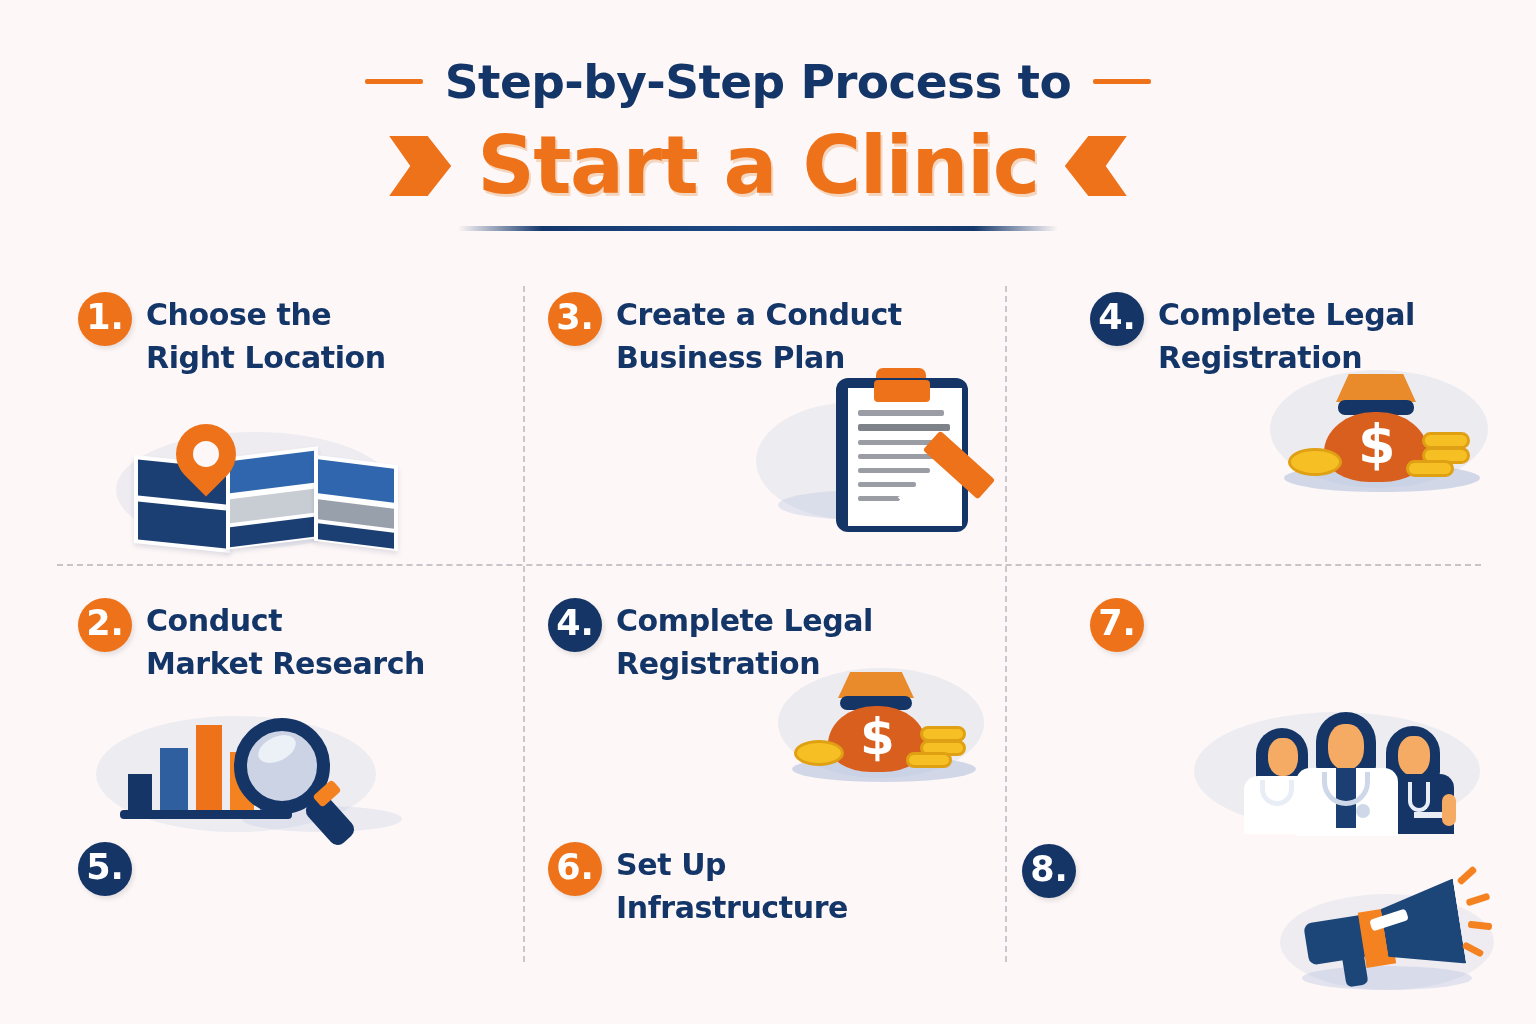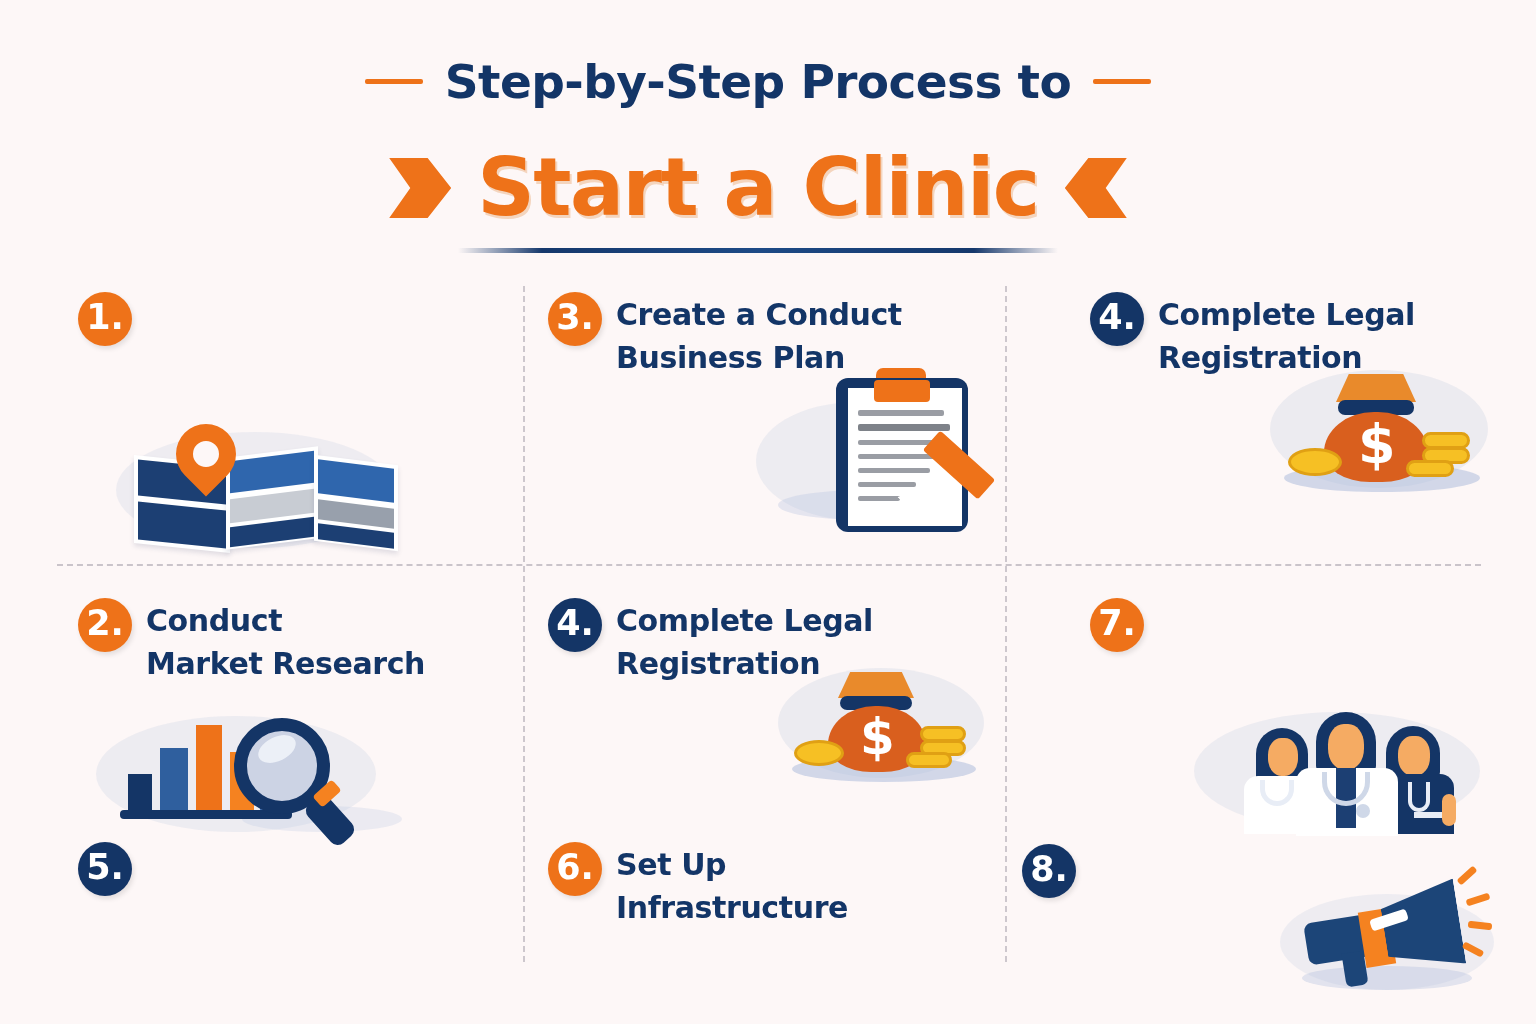--- a/index.html
+++ b/index.html
@@ -42,21 +42,21 @@
     letter-spacing: -0.6px;
     white-space: nowrap;
   }
 
   .main-row {
     display: flex;
     align-items: center;
     justify-content: center;
     gap: 26px;
     height: 104px;
-    margin-top: 22px;
+    margin-top: 0;
   }
   .main-title {
     font-family: "DejaVu Sans", sans-serif;
     font-size: 80px;
     font-weight: bold;
     color: #ee7219;
     letter-spacing: -1.5px;
     white-space: nowrap;
     line-height: 1;
     text-shadow: 2px 3px 0 rgba(220,110,20,0.25);
@@ -299,20 +299,22 @@
   <div class="title-rule"></div>
 </div>
 
 <div class="div-h"></div>
 <div class="div-v1"></div>
 <div class="div-v2"></div>
 
 <div class="card" style="left:78px; top:292px; width:420px;">
   <div class="head">
     <span class="badge orange">1.</span>
+    <span class="label">Choose the
+Right Location</span>
   </div>
   <div class="art" style="left:20px; top:124px; width:320px; height:140px;">
     <div class="blob" style="left:18px; top:16px; width:278px; height:116px; opacity:.55;"></div>
 
     <div class="map-fold" style="left:36px; top:44px; width:96px; height:88px; transform:skewY(6deg);">
       <div style="position:absolute; left:4px; top:4px; width:88px; height:36px; background:#1c3f73;"></div>
       <div style="position:absolute; left:4px; top:46px; width:88px; height:38px; background:#1c3f73;"></div>
     </div>
     <div class="map-fold" style="left:128px; top:36px; width:92px; height:92px; transform:skewY(-7deg);">
       <div style="position:absolute; left:4px; top:4px; width:84px; height:32px; background:#2f66ad;"></div>

